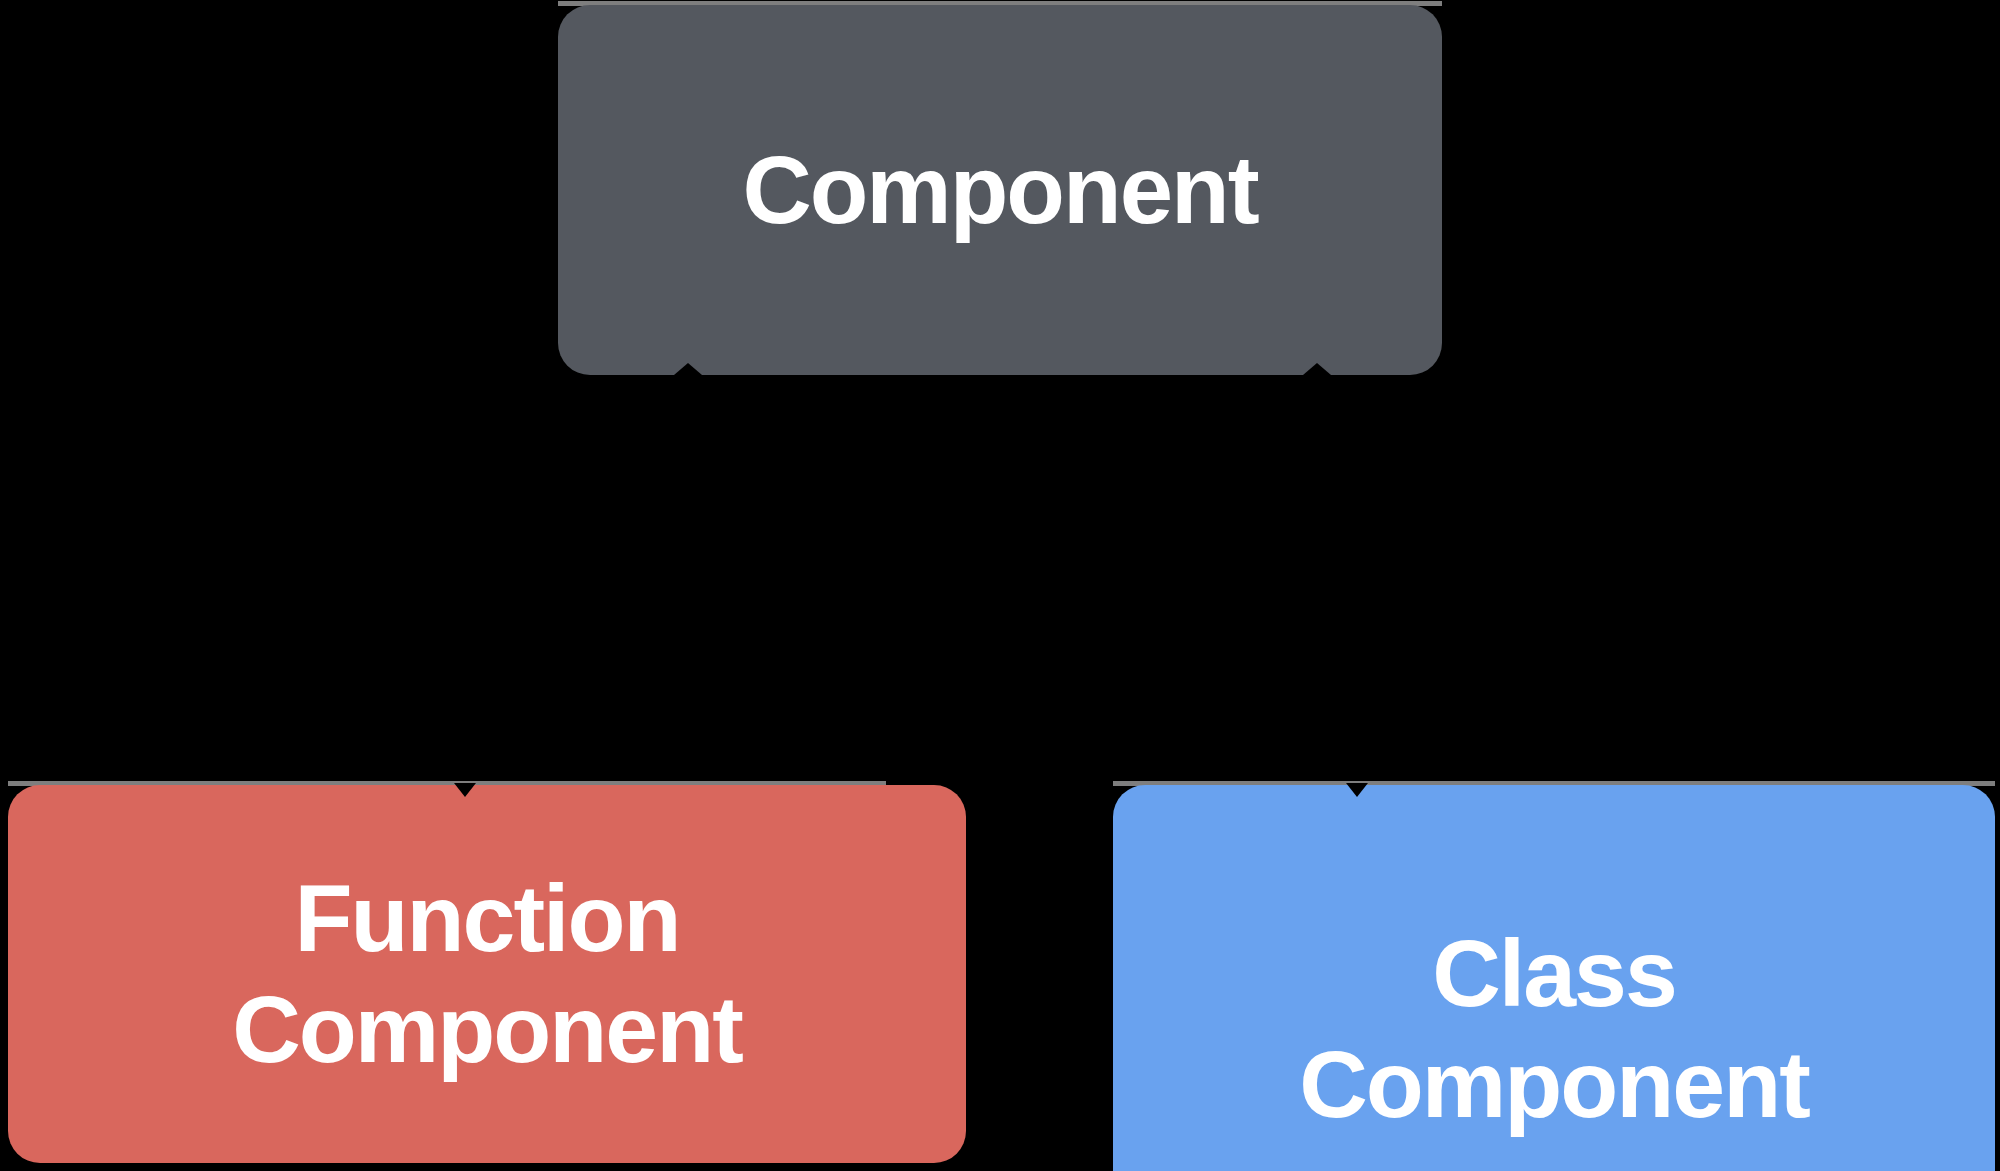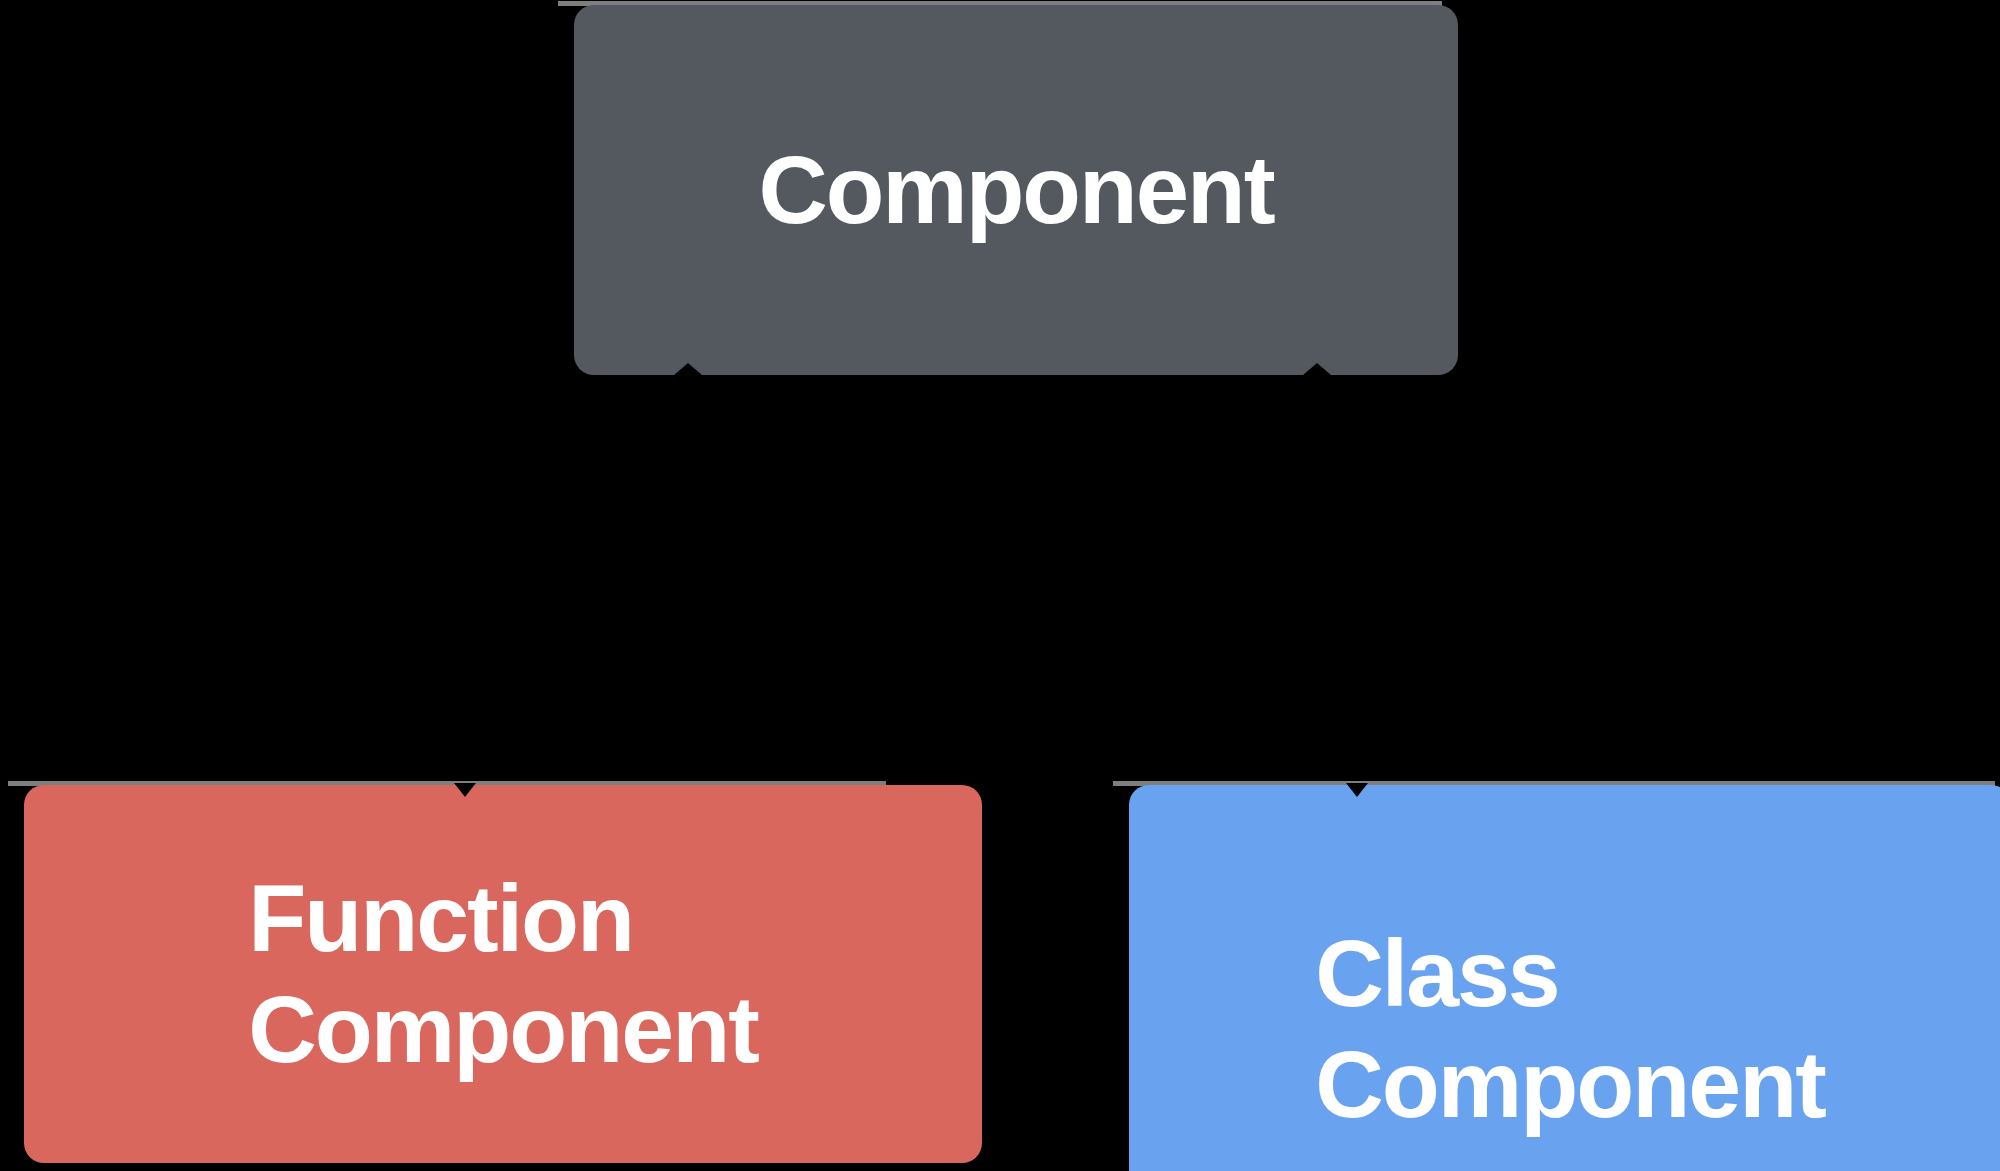--- a/index.html
+++ b/index.html
@@ -20,23 +20,22 @@
     left: 0;
     top: 0;
     width: 2000px;
     height: 1171px;
   }
   .node {
     position: absolute;
     display: flex;
     align-items: center;
     justify-content: center;
-    border-radius: 20px;
-    text-align: left;
-    margin-left: 16px;
+    border-radius: 32px;
+    text-align: center;
   }
   .node-label {
     font-weight: bold;
     white-space: pre-line;
     line-height: 1.17;
     letter-spacing: -2px;
   }
   #node-component {
     left: 558px; top: 5px;
     width: 884px; height: 370px;

